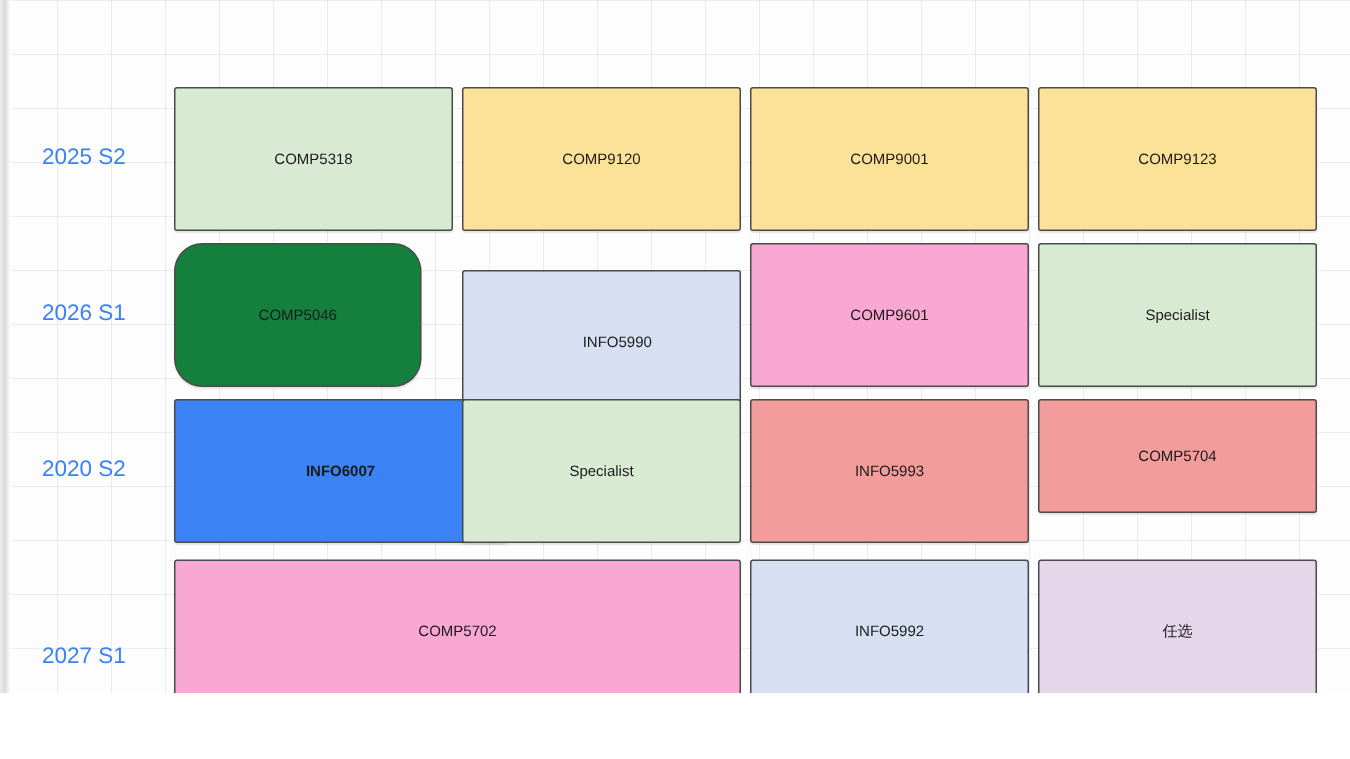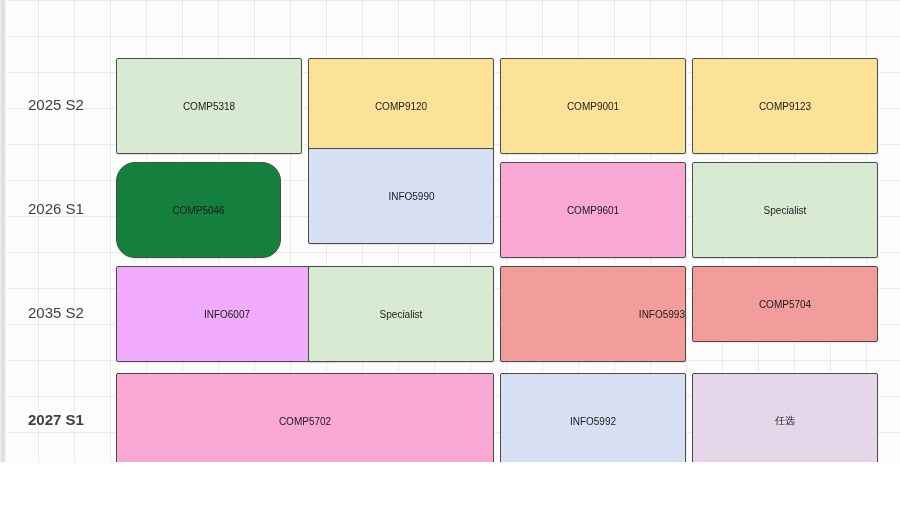--- a/index.html
+++ b/index.html
@@ -57,21 +57,21 @@
     white-space: nowrap;
     letter-spacing: 0px;
   }
 
   .row-label {
     position: absolute;
     left: 28px;
     width: 82px;
     text-align: left;
     font-size: 15px;
-    color: #404040;
+    color: #3b82f6;
     white-space: nowrap;
   }
 
   .cell {
     position: absolute;
     box-sizing: border-box;
     border: 1.6px solid #4b4b4b;
     border-radius: 2px;
     display: flex;
     align-items: center;
@@ -103,43 +103,43 @@
       <div class="cell" style="left: 500px; top: 58px; width: 186px; height: 96px; background: rgb(252, 226, 153); border-color: rgb(75, 75, 75);">
         <span class="cell-label">COMP9001</span>
       </div>
       <div class="cell" style="left: 692px; top: 58px; width: 186px; height: 96px; background: rgb(252, 226, 153); border-color: rgb(75, 75, 75);">
         <span class="cell-label">COMP9123</span>
       </div>
       <div class="row-label" style="top: 200px;">2026 S1</div>
       <div class="cell" style="left: 116px; top: 162px; width: 165px; height: 96px; background: #15803d; border-color: rgb(75, 75, 75); border-radius: 19px;">
         <span class="cell-label">COMP5046</span>
       </div>
-      <div class="cell" style="left: 308px; top: 148px; width: 186px; height: 96px; background: rgb(214, 224, 242); border-color: rgb(75, 75, 75); padding-left: 21px;">
+      <div class="cell" style="left: 308px; top: 180px; width: 186px; height: 96px; background: rgb(214, 224, 242); border-color: rgb(75, 75, 75); padding-left: 21px;">
         <span class="cell-label">INFO5990</span>
       </div>
       <div class="cell" style="left: 500px; top: 162px; width: 186px; height: 96px; background: #f9a8d4; border-color: rgb(75, 75, 75);">
         <span class="cell-label">COMP9601</span>
       </div>
       <div class="cell" style="left: 692px; top: 162px; width: 186px; height: 96px; background: rgb(217, 234, 211); border-color: rgb(75, 75, 75);">
         <span class="cell-label">Specialist</span>
       </div>
-      <div class="row-label" style="top: 304px;">2035 S2</div>
-      <div class="cell" style="left: 116px; top: 266px; width: 222px; height: 96px; background: #f0abfc; border-color: rgb(75, 75, 75);">
+      <div class="row-label" style="top: 304px;">2020 S2</div>
+      <div class="cell" style="left: 116px; top: 266px; width: 222px; height: 96px; background: #3b82f6; border-color: rgb(75, 75, 75); font-weight: bold;">
         <span class="cell-label">INFO6007</span>
       </div>
       <div class="cell" style="left: 308px; top: 266px; width: 186px; height: 96px; background: rgb(217, 234, 211); border-color: rgb(75, 75, 75);">
         <span class="cell-label">Specialist</span>
       </div>
-      <div class="cell" style="left: 500px; top: 266px; width: 186px; height: 96px; background: rgb(243, 156, 156); border-color: rgb(75, 75, 75); justify-content: flex-end;">
+      <div class="cell" style="left: 500px; top: 266px; width: 186px; height: 96px; background: rgb(243, 156, 156); border-color: rgb(75, 75, 75);">
         <span class="cell-label">INFO5993</span>
       </div>
       <div class="cell" style="left: 692px; top: 266px; width: 186px; height: 76px; background: rgb(243, 156, 156); border-color: rgb(75, 75, 75);">
         <span class="cell-label">COMP5704</span>
       </div>
-      <div class="row-label" style="top: 411px; font-weight: bold;">2027 S1</div>
+      <div class="row-label" style="top: 429px;">2027 S1</div>
       <div class="cell" style="left: 116px; top: 373px; width: 378px; height: 96px; background: #f9a8d4; border-color: rgb(75, 75, 75);">
         <span class="cell-label">COMP5702</span>
       </div>
       <div class="cell" style="left: 500px; top: 373px; width: 186px; height: 96px; background: rgb(214, 224, 242); border-color: rgb(75, 75, 75);">
         <span class="cell-label">INFO5992</span>
       </div>
       <div class="cell" style="left: 692px; top: 373px; width: 186px; height: 96px; background: rgb(229, 214, 234); border-color: rgb(75, 75, 75);">
         <span class="cell-label">任选</span>
       </div>
     </div>

